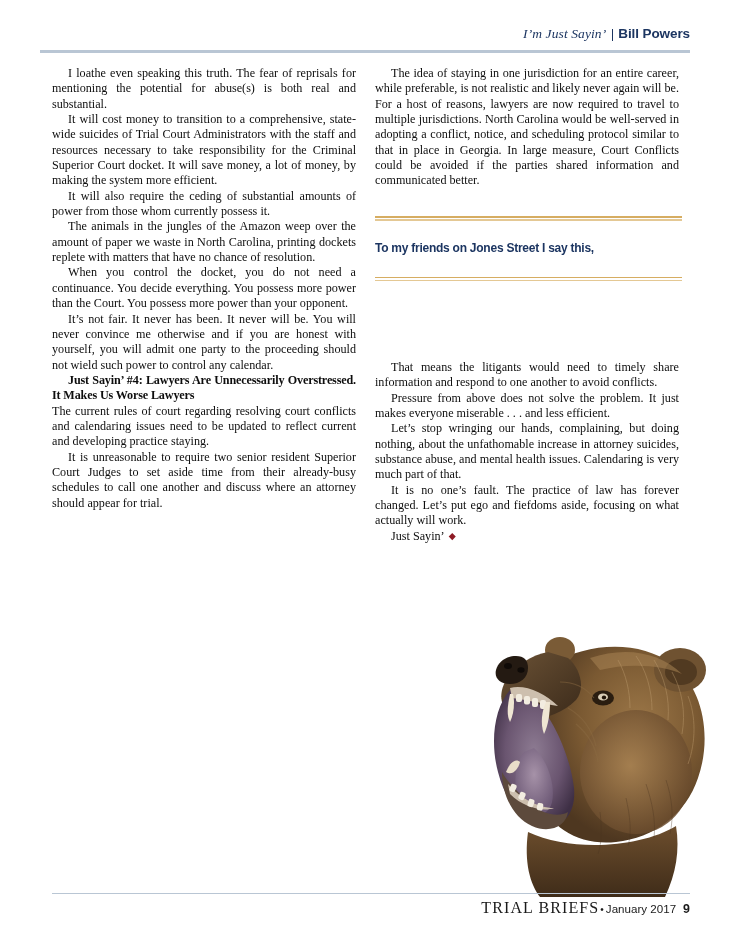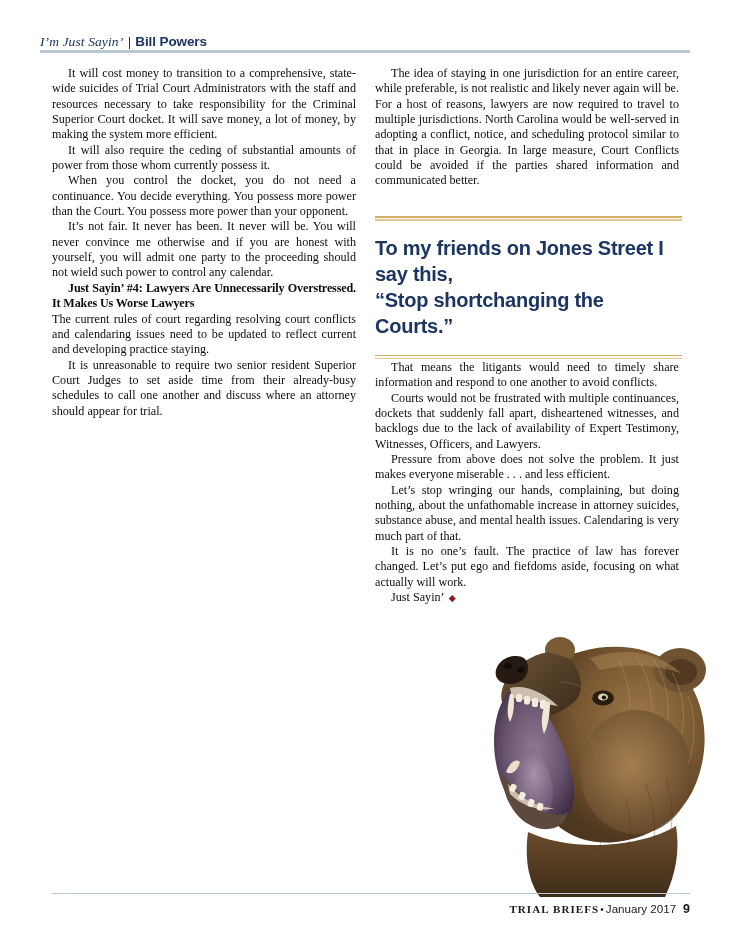--- a/index.html
+++ b/index.html
@@ -14,23 +14,23 @@
     background: #ffffff;
     overflow: hidden;
     font-family: "Liberation Serif", serif;
     color: #111111;
   }
 
   
   .runhead {
     position: absolute;
     left: 40px;
-    top: 32px;
+    top: 24px;
     width: 650px;
-    text-align: left;
+    text-align: right;
     white-space: nowrap;
   }
   .runhead-title {
     font-family: "Liberation Serif", serif;
     font-style: italic;
     font-size: 13.5px;
     color: #1c3561;
     letter-spacing: 0.1px;
   }
   .runhead-sep {
@@ -108,21 +108,21 @@
     position: absolute;
     left: 0; right: 0;
     top: 3.2px;
     height: 1.6px;
     background: #e4c894;
   }
   .pq-rule-bottom::after { background: #e4c894; }
   .pullquote {
     font-family: "Liberation Sans", sans-serif;
     font-weight: bold;
-    font-size: 20px;
+    font-size: 12px;
     line-height: 26px;
     color: #1c3561;
     padding: 17px 0 16px 0;
     letter-spacing: -0.25px;
   }
   .pullquote .pq-line { display: block; }
 
   
   .endmark {
     display: inline-block;
@@ -157,22 +157,22 @@
   .footer {
     position: absolute;
     left: 40px;
     top: 899px;
     width: 650px;
     text-align: right;
     white-space: nowrap;
   }
   .footer-pub {
     font-family: "Liberation Serif", serif;
-    font-weight: bold;
-    font-size: 11px;
+    font-weight: normal;
+    font-size: 16px;
     letter-spacing: 1.1px;
     color: #1a1a1a;
   }
   .footer-dot {
     font-family: "Liberation Sans", sans-serif;
     font-size: 10px;
     color: #1a1a1a;
     margin: 0 2px 0 1px;
   }
   .footer-date {
@@ -192,45 +192,45 @@
 <body>
 
 <div class="page">
 
   <div class="runhead">
     <span class="runhead-title">I’m Just Sayin’</span><span class="runhead-sep"></span><span class="runhead-author">Bill Powers</span>
   </div>
   <div class="rule-header"></div>
 
   <div class="col col-left">
+    <p>I loathe even speaking this truth. The fear of reprisals for mentioning the potential for abuse(s) is both real and substantial.</p>
     <p>It will cost money to transition to a comprehensive, state-wide suicides of Trial Court Administrators with the staff and resources necessary to take responsibility for the Criminal Superior Court docket. It will save money, a lot of money, by making the system more efficient.</p>
     <p>It will also require the ceding of substantial amounts of power from those whom currently possess it.</p>
+    <p>The animals in the jungles of the Amazon weep over the amount of paper we waste in North Carolina, printing dockets replete with matters that have no chance of resolution.</p>
     <p>When you control the docket, you do not need a continuance. You decide everything. You possess more power than the Court. You possess more power than your opponent.</p>
     <p>It’s not fair. It never has been. It never will be. You will never convince me otherwise and if you are honest with yourself, you will admit one party to the proceeding should not wield such power to control any calendar.</p>
     <p class="subhead">Just Sayin’ #4: Lawyers Are Unnecessarily Overstressed. It Makes Us Worse Lawyers</p>
     <p class="noindent">The current rules of court regarding resolving court conflicts and calendaring issues need to be updated to reflect current and developing practice staying.</p>
     <p>It is unreasonable to require two senior resident Superior Court Judges to set aside time from their already-busy schedules to call one another and discuss where an attorney should appear for trial.</p>
   </div>
 
   <div class="col col-right">
     <p>The idea of staying in one jurisdiction for an entire career, while preferable, is not realistic and likely never again will be. For a host of reasons, lawyers are now required to travel to multiple jurisdictions. North Carolina would be well-served in adopting a conflict, notice, and scheduling protocol similar to that in place in Georgia. In large measure, Court Conflicts could be avoided if the parties shared information and communicated better.</p>
   </div>
 
   <div class="pullquote-wrap">
     <div class="pq-rule"></div>
     <div class="pullquote">
       <span class="pq-line">To my friends on Jones Street I say this,</span>
-      <span class="pq-line">“Stop shortchanging the Courts.”</span>
     </div>
     <div class="pq-rule pq-rule-bottom"></div>
   </div>
 
   <div class="col col-right" style="top:348px;margin-top:12px;">
     <p>That means the litigants would need to timely share information and respond to one another to avoid conflicts.</p>
-    <p>Courts would not be frustrated with multiple continuances, dockets that suddenly fall apart, disheartened witnesses, and backlogs due to the lack of availability of Expert Testimony, Witnesses, Officers, and Lawyers.</p>
     <p>Pressure from above does not solve the problem. It just makes everyone miserable . . . and less efficient.</p>
     <p>Let’s stop wringing our hands, complaining, but doing nothing, about the unfathomable increase in attorney suicides, substance abuse, and mental health issues. Calendaring is very much part of that.</p>
     <p>It is no one’s fault. The practice of law has forever changed. Let’s put ego and fiefdoms aside, focusing on what actually will work.</p>
     <p><span>Just Sayin’</span><span class="endmark"></span></p>
   </div>
 
   <div class="photo">
     <svg width="275" height="285" viewBox="0 0 275 285" xmlns="http://www.w3.org/2000/svg">
       <defs>
         <radialGradient id="headG" cx="62%" cy="38%" r="62%">

